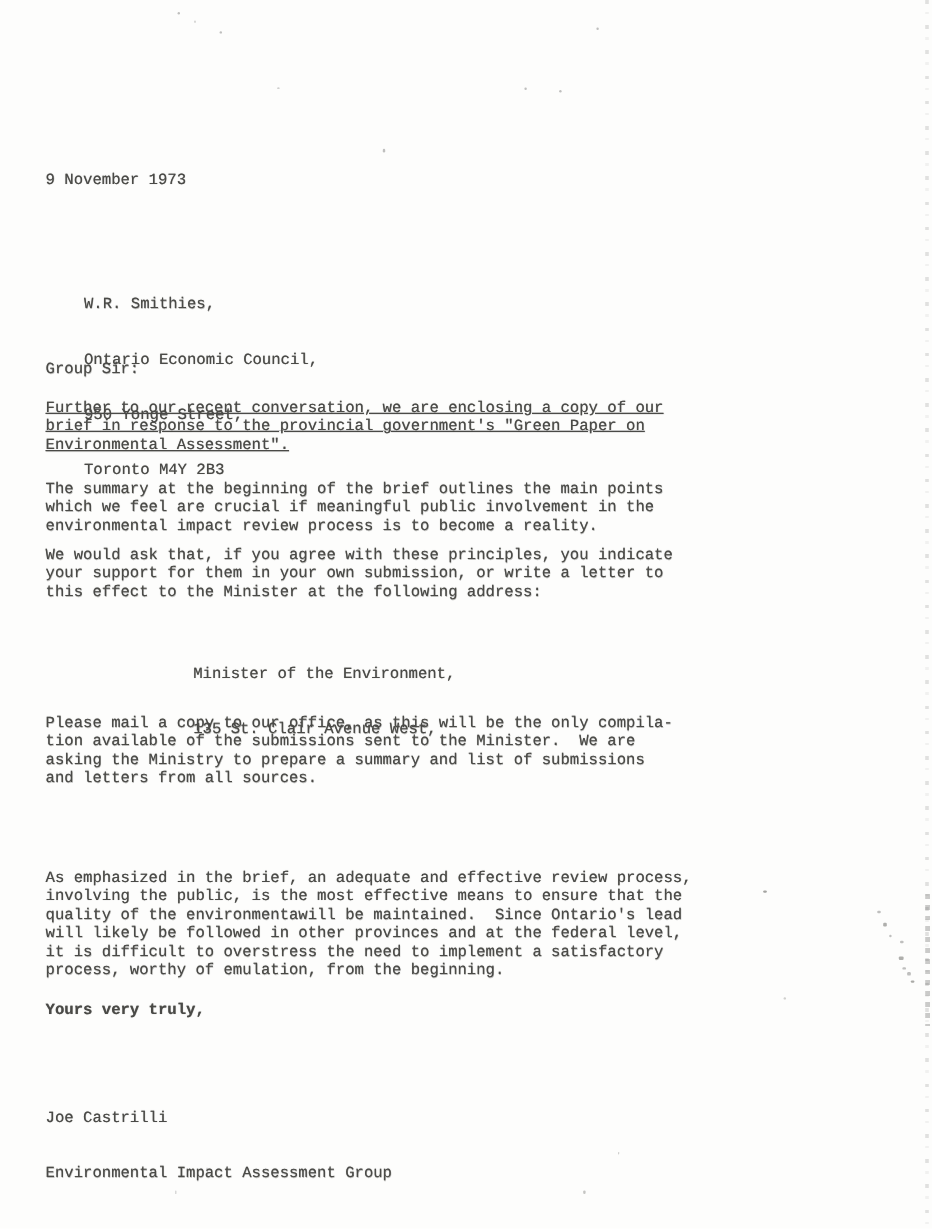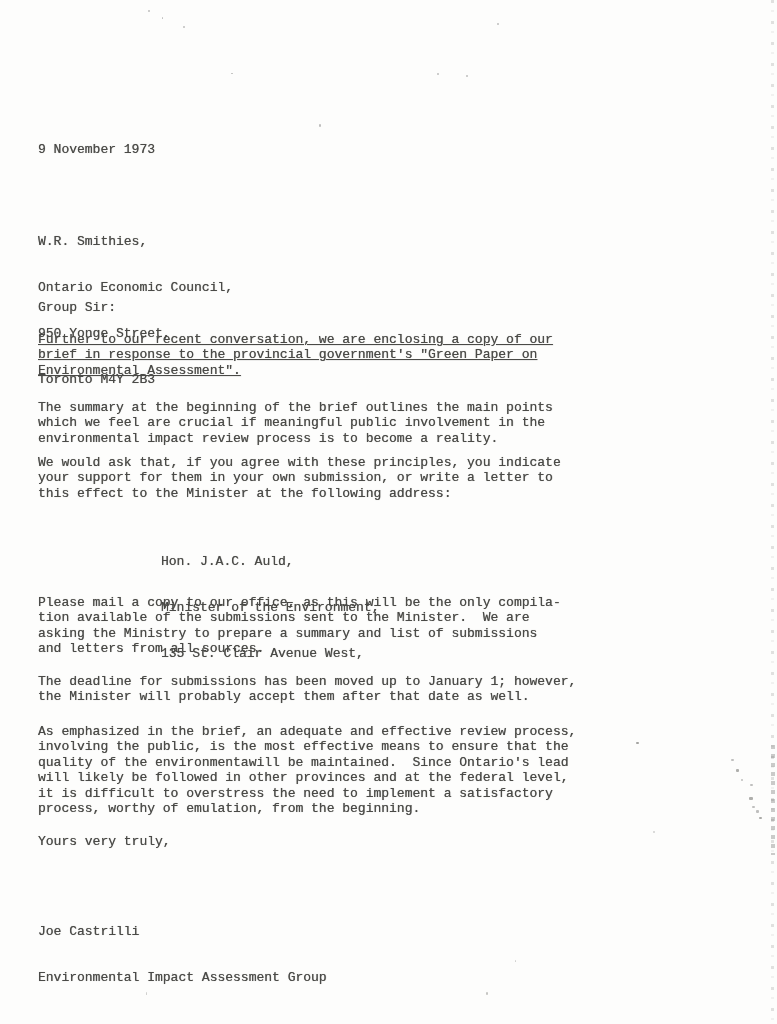--- a/index.html
+++ b/index.html
@@ -19,30 +19,30 @@
     color: #4a4a47;
   }
   .block {
     position: absolute;
     left: 38px;
     white-space: pre-wrap;
     text-shadow: 0 0 0.7px rgba(78,78,74,0.6), 0.3px 0.3px 0.5px rgba(90,90,86,0.35);
     filter: blur(0.22px);
   }
   .date        { top: 142px; }
-  .recipient   { top: 203px; }
+  .recipient   { top: 215px; margin-left: 32px; }
   .salutation  { top: 300px; }
   .para-1      { top: 332px; text-decoration: underline; }
   .para-2      { top: 400px; }
   .para-3      { top: 455px; }
   .inside-addr { top: 523px; left: 161px; }
   .para-4      { top: 595px; }
   .para-5      { top: 674px; }
   .para-6      { top: 724px; }
-  .closing     { top: 834px; }
+  .closing     { top: 834px; font-weight: bold; }
   .signature   { top: 893px; }
   .speck {
     position: absolute;
     background: #8d8d8a;
     border-radius: 1px;
     opacity: 0.55;
   }
   .edge-noise {
     position: absolute;
     top: 0;
@@ -92,31 +92,28 @@
 brief in response to the provincial government's "Green Paper on
 Environmental Assessment".</div>
   <div class="block para-2">The summary at the beginning of the brief outlines the main points
 which we feel are crucial if meaningful public involvement in the
 environmental impact review process is to become a reality.</div>
   <div class="block para-3">We would ask that, if you agree with these principles, you indicate
 your support for them in your own submission, or write a letter to
 this effect to the Minister at the following address:</div>
 
   <div class="block inside-addr">
-    <div>Hon. J.A.C. Auld,</div>
     <div>Minister of the Environment,</div>
     <div>135 St. Clair Avenue West,</div>
   </div>
 
   <div class="block para-4">Please mail a copy to our office, as this will be the only compila-
 tion available of the submissions sent to the Minister.  We are
 asking the Ministry to prepare a summary and list of submissions
 and letters from all sources.</div>
-  <div class="block para-5">The deadline for submissions has been moved up to January 1; however,
-the Minister will probably accept them after that date as well.</div>
   <div class="block para-6">As emphasized in the brief, an adequate and effective review process,
 involving the public, is the most effective means to ensure that the
 quality of the environmentawill be maintained.  Since Ontario's lead
 will likely be followed in other provinces and at the federal level,
 it is difficult to overstress the need to implement a satisfactory
 process, worthy of emulation, from the beginning.</div>
 
   <div class="block closing">Yours very truly,</div>
 
   <div class="block signature">

